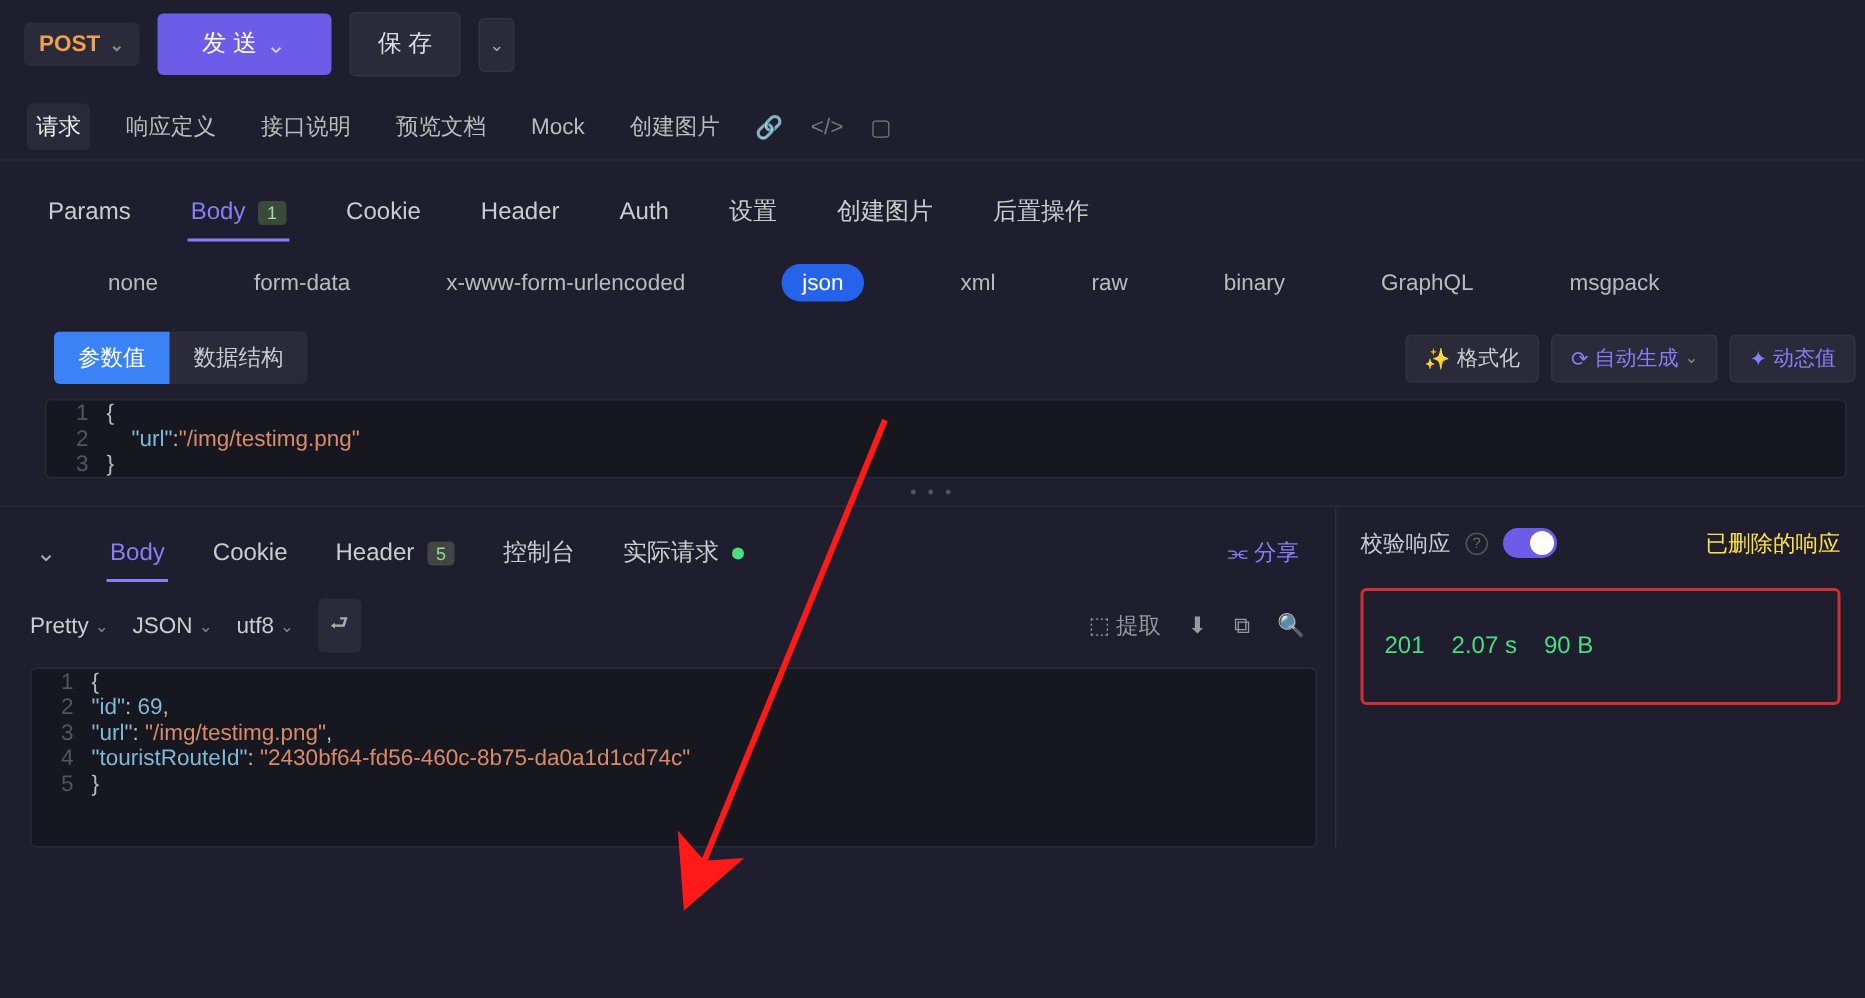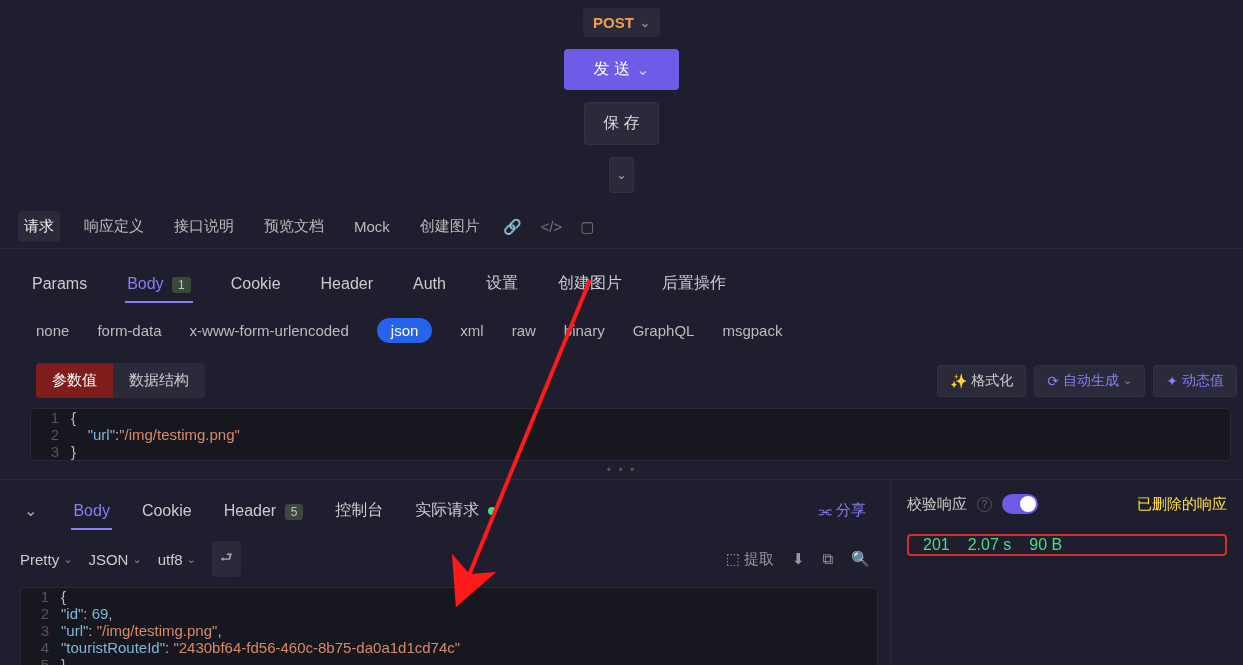--- a/index.html
+++ b/index.html
@@ -1,19 +1,19 @@
 <!DOCTYPE html>
 <html><head>
 <meta charset="utf-8">
 <style>
   * { box-sizing: border-box; margin: 0; padding: 0; font-family: -apple-system, "Segoe UI", "PingFang SC", "Microsoft YaHei", sans-serif; }
   body { background: #1e1e2e; color: #c8c8d0; width: 1243px; height: 665px; overflow: hidden; font-size: 14px; }
 
   
-  .url-bar { display: flex; align-items: center; padding: 8px 16px 12px 16px; gap: 12px; flex-direction: column; }
+  .url-bar { display: flex; align-items: center; padding: 8px 16px 12px 16px; gap: 12px; }
   .method-badge { background: #2a2a3a; border-radius: 4px; padding: 6px 10px; display: flex; align-items: center; gap: 6px; color: #f0a050; font-weight: 600; font-size: 15px; }
   .method-badge .chev { color: #888; font-size: 12px; }
   .url-input { flex: 1; background: #1a1a28; border: 1px solid #333344; border-radius: 4px; padding: 8px 12px; color: #ddd; font-size: 16px; }
   .send-btn { background: #6c5ce7; color: #fff; border: none; border-radius: 4px; padding: 10px 30px; font-size: 16px; display: flex; align-items: center; gap: 6px; }
   .save-btn { background: #2a2a3a; color: #ddd; border: 1px solid #333344; border-radius: 4px; padding: 10px 18px; font-size: 16px; }
   .chev-btn { background: #2a2a3a; color: #aaa; border: 1px solid #333344; border-radius: 4px; padding: 10px 6px; font-size: 12px; }
 
   
   .primary-tabs { display: flex; align-items: center; gap: 18px; padding: 6px 18px; border-bottom: 1px solid #2a2a3a; }
   .primary-tabs .tab { padding: 6px 6px; color: #bbb; font-size: 15px; cursor: pointer; }
@@ -23,28 +23,28 @@
   
   .req-tabs { display: flex; align-items: center; gap: 36px; padding: 14px 30px 0 30px; font-size: 16px; }
   .req-tabs .t { padding: 10px 2px; color: #ccc; cursor: pointer; position: relative; }
   .req-tabs .t.active { color: #8b7cf7; }
   .req-tabs .t.active::after { content: ""; position: absolute; left: 0; right: 0; bottom: 0; height: 2px; background: #8b7cf7; }
   .badge-count { background: #3a4a3a; color: #9fdf9f; border-radius: 3px; padding: 1px 6px; font-size: 12px; margin-left: 4px; }
   .badge-count.resp { background: #444; color: #8fdf8f; }
 
   
   .body-types { display: flex; align-items: center; gap: 28px; padding: 14px 30px 14px 36px; font-size: 15px; }
-  .body-types .bt { color: #bbb; cursor: pointer; }
+  .body-types .bt { color: #bbb; cursor: pointer; margin-left: 36px; }
   .body-types .bt.pill { background: #2563eb; color: #fff; padding: 4px 14px; border-radius: 20px; }
 
   
   .editor-toolbar { display: flex; align-items: center; padding: 6px 0 6px 36px; gap: 0; }
   .editor-toolbar .seg { display: flex; background: #2a2a3a; border-radius: 4px; overflow: hidden; }
   .editor-toolbar .seg .s { padding: 8px 16px; color: #ccc; font-size: 15px; cursor: pointer; }
-  .editor-toolbar .seg .s.active { background: #7f1d1d; color: #fff; }
+  .editor-toolbar .seg .s.active { background: #3b82f6; color: #fff; }
   .editor-toolbar .right { margin-left: auto; display: flex; gap: 8px; padding-right: 6px; }
   .editor-toolbar .btn { background: #2a2a3a; border: 1px solid #333344; border-radius: 4px; padding: 6px 12px; color: #ccc; font-size: 14px; display: flex; align-items: center; gap: 4px; }
   .editor-toolbar .btn.accent { color: #8b7cf7; }
 
   
   .editor { background: #17171f; border: 1px solid #2a2a3a; margin: 4px 12px 0 30px; border-radius: 4px; font-family: "Consolas", "Monaco", monospace; font-size: 15px; }
   .editor .line { display: flex; }
   .editor .ln { width: 40px; text-align: right; color: #555; padding-right: 12px; user-select: none; }
   .editor .code { white-space: pre; color: #ddd; }
   .tok-key { color: #7fb8d8; }
@@ -80,21 +80,21 @@
   .resp-editor .ln { width: 40px; text-align: right; color: #555; padding-right: 12px; user-select: none; }
 
   
   .resp-right { width: 353px; border-top: 1px solid #2a2a3a; border-left: 1px solid #2a2a3a; padding: 14px 16px; }
   .verify-row { display: flex; align-items: center; gap: 10px; font-size: 15px; color: #ccc; margin-bottom: 20px; }
   .verify-row .q { color: #666; border: 1px solid #555; border-radius: 50%; width: 15px; height: 15px; display: inline-flex; align-items: center; justify-content: center; font-size: 10px; }
   .toggle { width: 36px; height: 20px; background: #6c5ce7; border-radius: 10px; position: relative; }
   .toggle::after { content: ""; position: absolute; right: 2px; top: 2px; width: 16px; height: 16px; background: #fff; border-radius: 50%; }
   .verify-row .deleted { margin-left: auto; color: #fde047; }
 
-  .status-box { border: 2px solid #d03030; border-radius: 4px; padding: 0 14px; display: flex; gap: 18px; color: #4ade80; font-size: 16px; margin-bottom: 16px; align-items: center; }
+  .status-box { border: 2px solid #d03030; border-radius: 4px; padding: 28px 14px; display: flex; gap: 18px; color: #4ade80; font-size: 16px; margin-bottom: 16px; align-items: center; }
 
   .error-box { background: #242432; border-radius: 6px; padding: 12px 14px; font-size: 15px; color: #ccc; line-height: 1.6; }
   .error-box .x { display: inline-flex; width: 16px; height: 16px; background: #e04040; color: #fff; border-radius: 50%; align-items: center; justify-content: center; font-size: 11px; margin-right: 6px; vertical-align: middle; }
 
   
   .arrow-svg { position: absolute; left: 440px; top: 270px; pointer-events: none; }
 </style>
 </head>
 <body>
 

